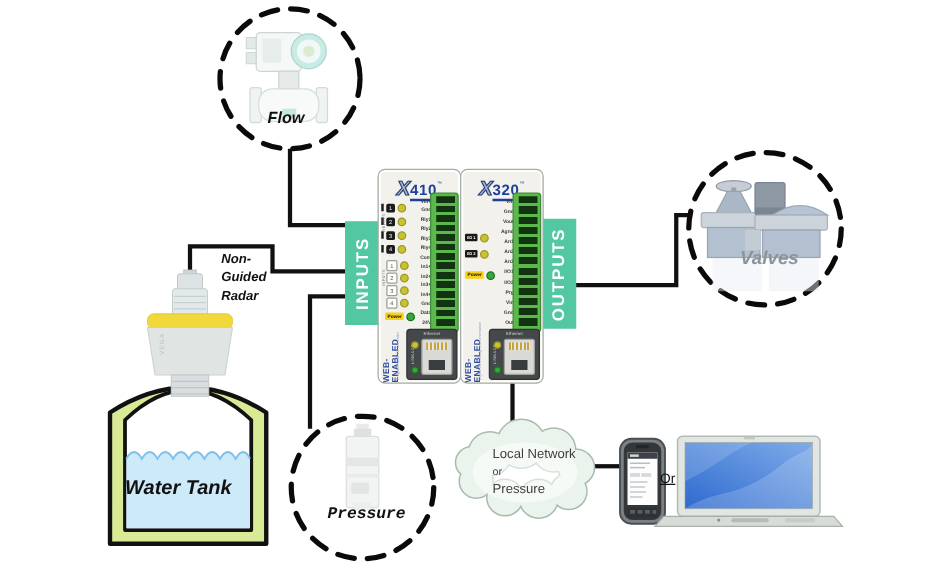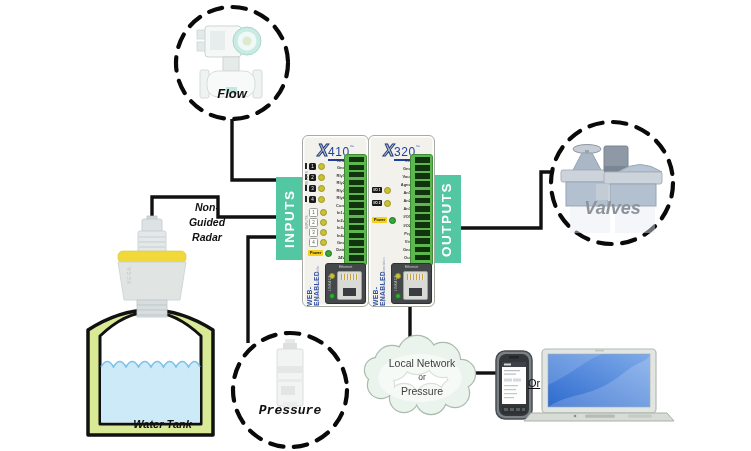--- a/index.html
+++ b/index.html
@@ -1,37 +1,37 @@
 <!DOCTYPE html>
 <html><head>
 <meta charset="utf-8">
 <style>
   html,body{margin:0;padding:0;background:#fff;}
   #stage{position:relative;width:751px;height:451px;background:#fff;overflow:hidden;
          font-family:"Liberation Sans",sans-serif;}
   #gfx{position:absolute;left:0;top:0;z-index:1;}
-  .txt{position:absolute;z-index:6;color:#111;text-align:center;}
+  .txt{position:absolute;z-index:6;color:#111;}
   .bi{font-weight:bold;font-style:italic;}
-  .center{text-align:center;}
+  .center{text-align:left;padding-left:12px;}
   .pre{white-space:pre-line;}
 
   
   .io-tag{position:absolute;background:#53c6a2;z-index:3;}
   .io-tag span{position:absolute;inset:0;display:flex;align-items:center;justify-content:center;
     writing-mode:vertical-rl;transform:rotate(180deg);color:#fff;font-weight:bold;
     font-size:13.5px;letter-spacing:1.5px;}
 
   
   .device{position:absolute;width:65px;height:170px;background:#f2f1eb;
     border:1.5px solid #a7aba6;border-radius:6px;z-index:4;
     box-shadow:inset 0 0 0 1.5px #ffffff;}
   .dlogo{position:absolute;top:2px;left:0;right:0;text-align:center;line-height:18px;}
   .lx{font-size:16px;font-weight:bold;font-style:italic;color:#b6bcc4;
       -webkit-text-stroke:0.9px #26407f;text-shadow:0 0 1px #26407f;}
-  .lnum{font-size:12px;font-weight:normal;color:#1e3f9e;border-bottom:2.5px solid #1e3f9e;letter-spacing:.5px;}
+  .lnum{font-size:12px;font-weight:bold;color:#1e3f9e;border-bottom:2.5px solid #1e3f9e;letter-spacing:.5px;}
   .ltm{font-size:4px;color:#1e3f9e;vertical-align:8px;}
   .brow{position:absolute;display:flex;align-items:center;gap:2px;height:8px;}
   .bsq{width:7px;height:7px;border-radius:1.5px;font-size:4.5px;display:flex;align-items:center;justify-content:center;}
   .bsq.blk{background:#1a1a1a;color:#fff;}
   .bsq.wht{background:#fdfdfa;border:0.8px solid #9aa09a;color:#555;}
   .led{width:5px;height:5px;border-radius:50%;flex:none;}
   .led.yel{background:#c9c32e;border:0.5px solid #9a962a;}
   .led.grn{background:#35a83c;border:0.5px solid #20701f;}
   .tick{position:absolute;width:2px;height:6px;background:#222;left:2px;}
   .vlabel{position:absolute;font-size:3px;color:#777;transform:rotate(-90deg);text-align:center;letter-spacing:.5px;}
@@ -338,23 +338,23 @@
       <div class="vlabel" style="left:-4px;top:21px;">LINK</div>
       <div class="jack">
           <div class="jack-pins"></div>
           <div class="jack-slot"></div>
         </div>
     </div>
   </div>
 
   <div class="txt bi center" style="left:202px;top:86px;width:60px;font-size:13px;">Flow</div>
   <div class="txt bi center" style="left:250px;top:403px;width:80px;font-size:13px;font-family:Liberation Mono, monospace;">Pressure</div>
-  <div class="txt bi center" style="left:580px;top:198px;width:65px;font-size:18px;color:#8d939b;">Valves</div>
+  <div class="txt bi center" style="left:580px;top:198px;width:65px;font-size:15px;color:#8d939b;">Valves</div>
   <div class="txt bi pre" style="left:177px;top:200px;width:60px;font-size:10.5px;line-height:15px;">Non-
 Guided
 Radar</div>
-  <div class="txt bi center" style="left:116px;top:382px;width:93px;font-size:11px;margin-top:36px;">Water Tank</div>
+  <div class="txt bi center" style="left:88px;top:382px;width:93px;font-size:16px;">Water Tank</div>
   <div class="txt center" style="left:382px;top:357px;width:80px;font-size:10.5px;color:#3e3e3e;">Local Network</div>
   <div class="txt center" style="left:382px;top:372px;width:80px;font-size:8.5px;color:#3e3e3e;">or</div>
   <div class="txt center" style="left:382px;top:385px;width:80px;font-size:10.5px;color:#3e3e3e;">Pressure</div>
   <div class="txt" style="left:528px;top:377px;font-size:11px;text-decoration:underline;">Or</div>
 
 </div>
 
 </body></html>

